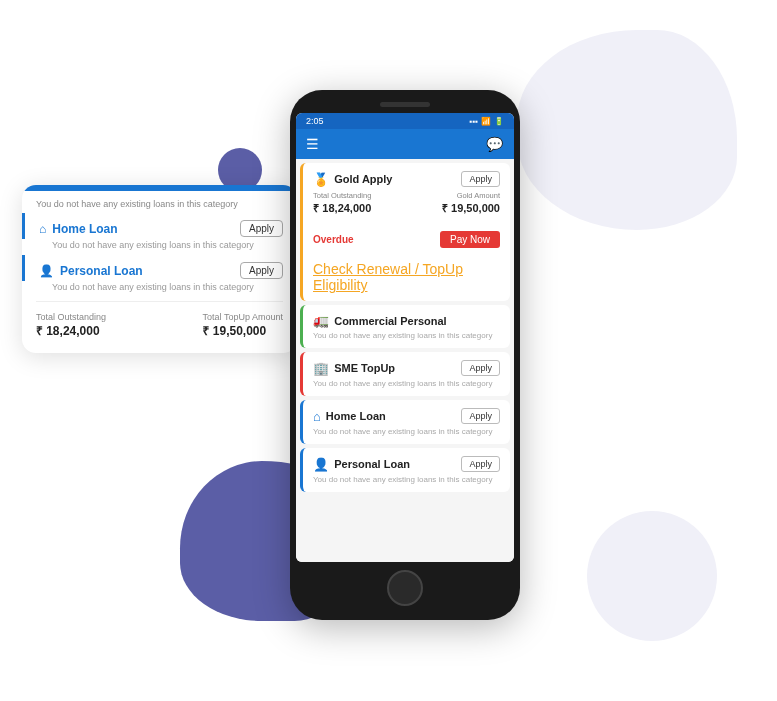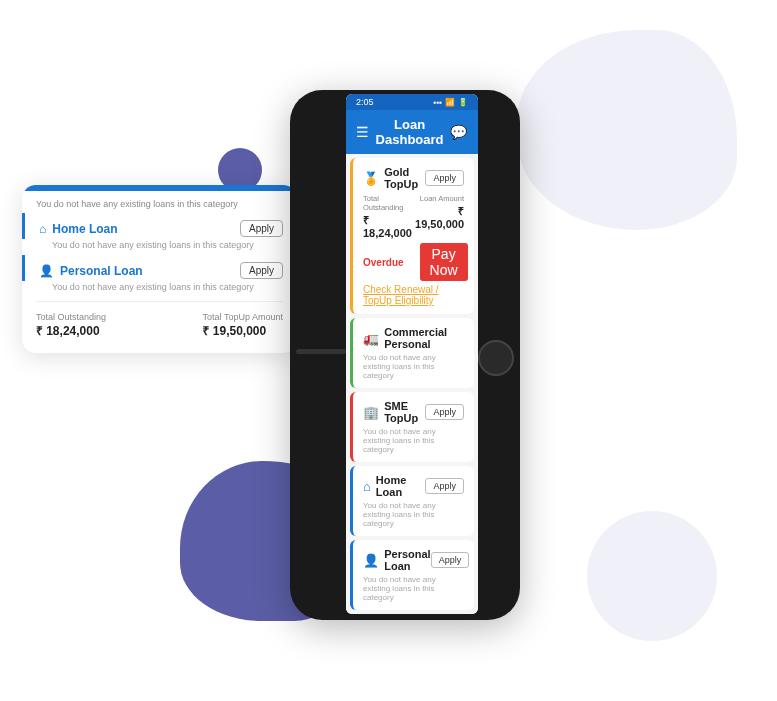--- a/index.html
+++ b/index.html
@@ -132,21 +132,21 @@
       position: absolute;
       top: 90px;
       left: 290px;
       width: 230px;
       height: 530px;
       background: #1a1a1a;
       border-radius: 32px;
       z-index: 6;
       box-shadow: 0 8px 36px rgba(0,0,0,0.28);
       display: flex;
-      flex-direction: row;
+      flex-direction: column;
       align-items: center;
       padding: 12px 6px 14px 6px;
     }
     .phone-speaker {
       width: 50px;
       height: 5px;
       background: #333;
       border-radius: 3px;
       margin-bottom: 6px;
     }
@@ -258,41 +258,41 @@
     }
     .amount-col .amount {
       font-size: 11px;
       font-weight: 700;
       color: #222;
     }
     .overdue-row {
       display: flex;
       justify-content: space-between;
       align-items: center;
-      margin-top: 4px;
+      margin-top: 16px;
       gap: 16px;
     }
     .overdue-label {
       font-size: 10px;
       font-weight: 700;
       color: #e53935;
     }
     .pay-now-btn {
       background: #e53935;
       color: #fff;
       border: none;
       border-radius: 3px;
-      font-size: 14px;
+      font-size: 10px;
       padding: 3px 10px;
       cursor: pointer;
     }
     .renewal-link {
-      font-size: 10px;
+      font-size: 14px;
       color: #f5a623;
-      margin-top: 3px;
+      margin-top: 13px;
       cursor: pointer;
       text-decoration: underline;
     }
     .loan-notice {
       font-size: 8px;
       color: #aaa;
       margin-top: 3px;
     }
     .loan-icon {
       font-size: 13px;
@@ -356,41 +356,40 @@
       <span>2:05</span>
       <div class="status-icons">
         <span>▪▪▪</span>
         <span>📶</span>
         <span>🔋</span>
       </div>
     </div>
 
     <div class="app-header">
       <span class="hamburger-icon">☰</span>
-      <span class="app-header-title">Loan Dashboard</span>
       <span class="chat-icon">💬</span>
     </div>
 
     <div class="loan-content">
 
       <div class="loan-card gold">
         <div class="loan-card-header">
           <div class="loan-card-label">
             <span class="loan-icon icon-gold">🏅</span>
-            <span>Gold TopUp</span>
+            <span>Gold Apply</span>
           </div>
           <button class="apply-btn">Apply</button>
         </div>
         <div class="loan-amounts-row">
           <div class="amount-col">
             <label>Total Outstanding</label>
             <div class="amount">₹ 18,24,000</div>
           </div>
           <div class="amount-col" style="text-align:right;">
-            <label>Loan Amount</label>
+            <label>Gold Amount</label>
             <div class="amount">₹ 19,50,000</div>
           </div>
         </div>
         <div class="overdue-row">
           <span class="overdue-label">Overdue</span>
           <button class="pay-now-btn">Pay Now</button>
         </div>
         <div class="renewal-link">Check Renewal / TopUp Eligibility</div>
       </div>
 

